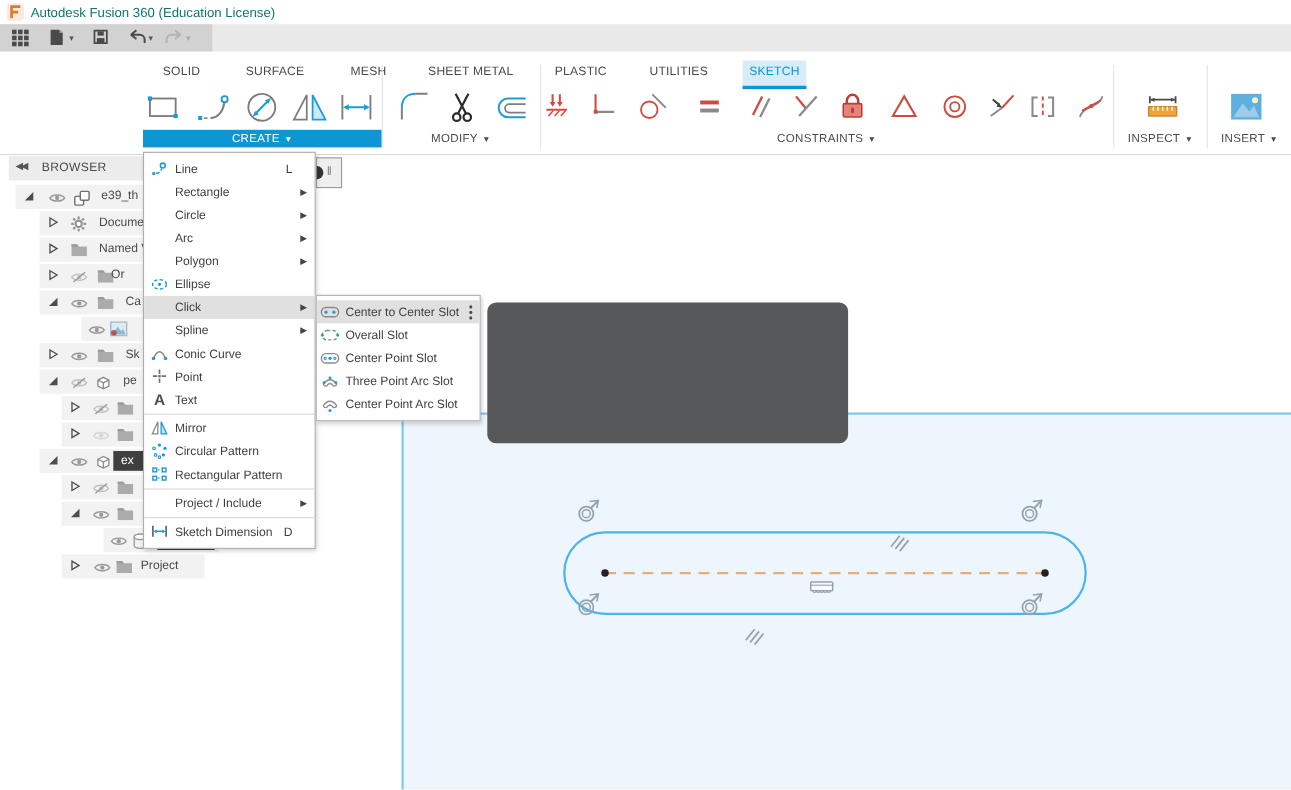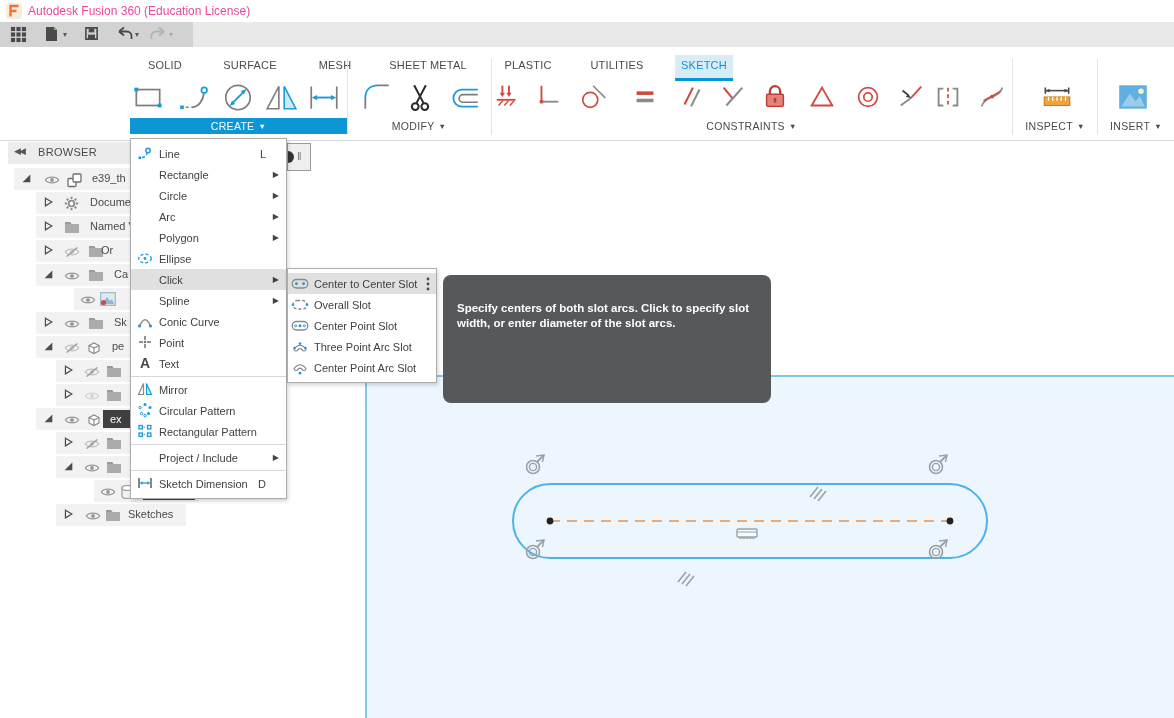--- a/index.html
+++ b/index.html
@@ -1,21 +1,21 @@
 <!DOCTYPE html>
 <html><head>
 <meta charset="utf-8">
 <style>
   html,body{margin:0;padding:0;background:#fff;}
   #app{position:relative;width:1174px;height:718px;background:#fff;overflow:hidden;
        font-family:"Liberation Sans",sans-serif;font-size:11px;color:#4a4a4a;}
   
   .titlebar{position:absolute;left:0;top:0;width:1174px;height:22px;background:#fff;}
   .logo{position:absolute;left:6px;top:3px;}
-  .apptitle{position:absolute;left:28px;top:4px;font-size:12px;color:#ec4899;}
+  .apptitle{position:absolute;left:28px;top:4px;font-size:12px;color:#0f766e;}
   
   .qat{position:absolute;left:0;top:22px;width:1174px;height:25px;background:#e9e9e9;}
   .qat-dark{position:absolute;left:0;top:0;width:193px;height:25px;background:#d2d2d2;}
   .qbtn{position:absolute;top:4px;cursor:default;}
   .qcaret{position:absolute;top:8px;font-size:8px;color:#555;}
   .qcaret.dis{color:#aaa;}
   
   .ribbon{position:absolute;left:0;top:47px;width:1174px;height:93px;background:#fff;}
   .tab{position:absolute;top:8px;height:23px;line-height:20px;padding:0 6px;transform:translateX(-50%);
        color:#4a4a4a;font-size:11px;letter-spacing:.2px;}
@@ -535,21 +535,21 @@
               <polygon points="4,2.5 11.5,7 4,11.5" fill="none" stroke="#4d4d4d" stroke-width="1.4"></polygon>
             </svg></span>
           <span class="tre" style="left:85px;top:6px"><svg width="16" height="12" viewBox="0 0 18 12">
               <path d="M1.5 6 C4 1.8 14 1.8 16.5 6 C14 10.2 4 10.2 1.5 6 Z" fill="none" stroke="#9a9a9a" stroke-width="1.5"></path>
               <circle cx="9" cy="6" r="2.2" fill="#9a9a9a"></circle>
             </svg></span>
           <span class="tre" style="left:105px"><svg width="16" height="13" viewBox="0 0 16 13">
               <path d="M1 2 h5 l1.5 2 H15 v9 H1 Z" fill="#ababab"></path>
               <path d="M1 2 h5 l1.5 2 H1 Z" fill="#9a9a9a"></path>
             </svg></span>
-          <span class="trlabel" style="left:128px">Sketches</span>
+          <span class="trlabel" style="left:128px">Project</span>
         </div>
       </div>
   </div>
 
   <div class="canvas">
     <svg id="sketch" width="807" height="341">
         <path d="M183 107 L583 107 A37 37 0 0 1 583 181 L183 181 A37 37 0 0 1 183 107 Z" fill="none" stroke="#4db3e8" stroke-width="2"></path>
         <path d="M183 144 L583 144" stroke="#e8ab7e" stroke-width="2" stroke-dasharray="10 7"></path>
         <circle cx="183" cy="144" r="3.4" fill="#222"></circle>
         <circle cx="583" cy="144" r="3.4" fill="#222"></circle>
@@ -757,16 +757,15 @@
       <div class="mi">
         <span class="mi-icon" style="left:3px"><svg width="18" height="17" viewBox="0 0 18 17">
             <path d="M3 9.5 Q9 2 15 9.5 A2.1 2.1 0 0 1 12 11.3 Q9 7 6 11.3 A2.1 2.1 0 0 1 3 9.5 Z" fill="none" stroke="#8a8a8a" stroke-width="1.2"></path>
             <circle cx="9" cy="14.2" r="1.4" fill="#1b9bd7"></circle>
           </svg></span>
         <span class="mi-label">Center Point Arc Slot</span>
       </div>
     </div>
 
   <div class="tooltip">
-    <p>Specify centers of both slot arcs. Click to specify slot width, or enter diameter of the slot arcs.</p>
   </div>
 
 </div>
 
 </body></html>

